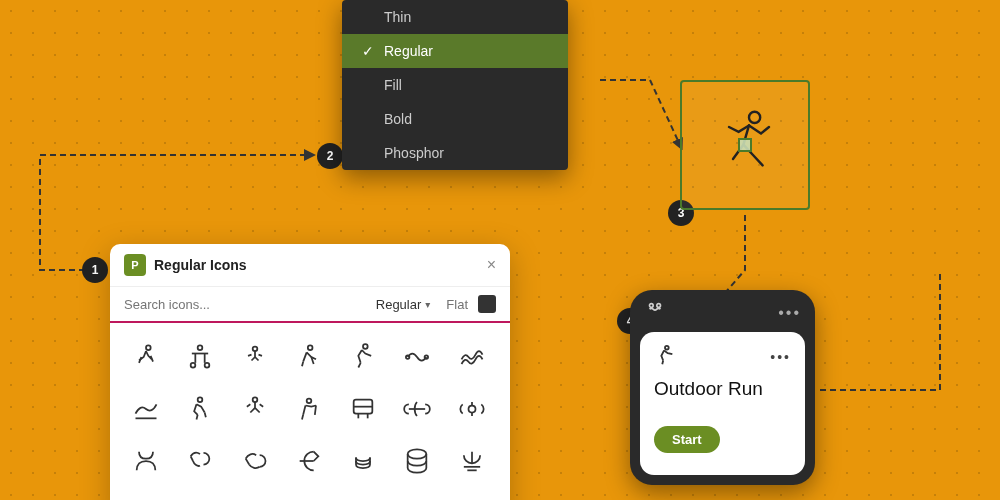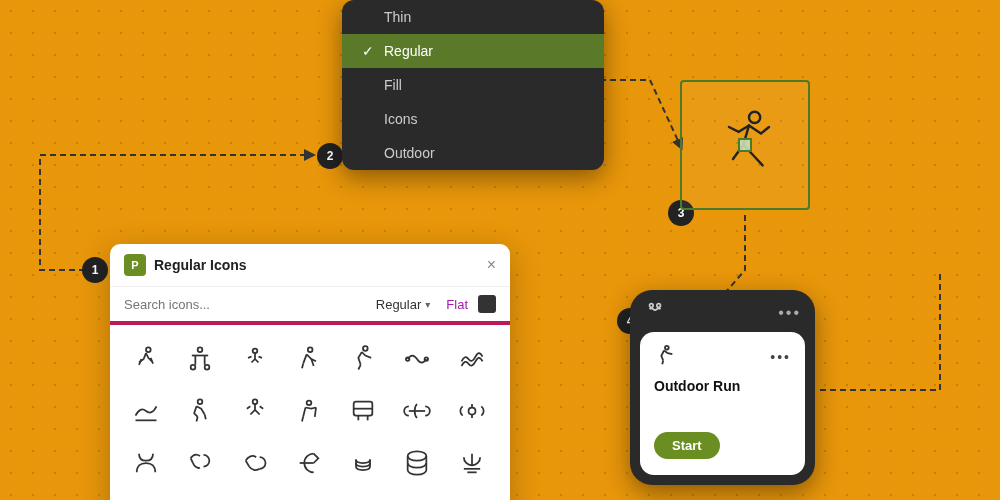--- a/index.html
+++ b/index.html
@@ -39,23 +39,23 @@
       height: 500px;
       pointer-events: none;
       z-index: 1;
     }
 
     
     .dropdown {
       position: absolute;
       top: 0;
       left: 342px;
-      width: 262px;
+      width: 226px;
       background: #2a2a2a;
-      border-radius: 12px;
+      border-radius: 4px;
       overflow: hidden;
       z-index: 20;
       box-shadow: 0 8px 24px rgba(0,0,0,0.4);
     }
 
     .dropdown-item {
       padding: 9px 20px;
       color: #ccc;
       font-size: 14px;
       display: flex;
@@ -121,21 +121,21 @@
       color: #888;
       cursor: pointer;
       line-height: 1;
     }
 
     .icon-panel-search {
       display: flex;
       align-items: center;
       gap: 10px;
       padding: 8px 14px;
-      border-bottom: 4px solid #be185d;
+      border-bottom: 2px solid #be185d;
     }
 
     .search-input {
       flex: 1;
       border: none;
       outline: none;
       font-size: 13px;
       color: #aaa;
     }
 
@@ -277,37 +277,36 @@
 
     .phone-run-icon svg {
       width: 22px;
       height: 22px;
       stroke: #333;
       stroke-width: 2;
       fill: none;
     }
 
     .phone-title {
-      font-size: 14px;
-      font-weight: 700;
+      font-size: 19px;
+      font-weight: 400;
       color: #111;
-      margin-bottom: 10px;
+      margin-bottom: 26px;
     }
 
     .start-btn {
       background: #6B8E23;
       color: #fff;
       border: none;
       border-radius: 20px;
       padding: 6px 18px;
       font-size: 13px;
       font-weight: 600;
       cursor: pointer;
       display: inline-block;
-      margin-top: 28px;
     }
   </style>
 </head>
 <body>
 
 <svg class="connectors" xmlns="http://www.w3.org/2000/svg">
   <defs>
     <marker id="arrow" markerWidth="6" markerHeight="6" refX="3" refY="3" orient="auto">
       <path d="M0,0 L6,3 L0,6 Z" fill="#333"></path>
     </marker>
@@ -348,25 +347,25 @@
   <div class="dropdown-item selected">
     <span class="check">✓</span>
     <span>Regular</span>
   </div>
   <div class="dropdown-item">
     <span class="check"></span>
     <span>Fill</span>
   </div>
   <div class="dropdown-item">
     <span class="check"></span>
-    <span>Icons</span>
+    <span>Bold</span>
   </div>
   <div class="dropdown-item">
     <span class="check"></span>
-    <span>Outdoor</span>
+    <span>Phosphor</span>
   </div>
 </div>
 
 <div class="preview-box">
   <div class="corner-tl"></div>
   <div class="corner-tr"></div>
   <div class="corner-bl"></div>
   <div class="corner-br"></div>
   <div class="preview-icon">
     
@@ -387,21 +386,21 @@
       <span>Regular Icons</span>
     </div>
     <span class="close-btn">×</span>
   </div>
   <div class="icon-panel-search">
     <input class="search-input" type="text" placeholder="Search icons..." style="">
     <div class="style-select">
       <span>Regular</span>
       <span class="chevron">▾</span>
     </div>
-    <span style="font-size:13px;color:#a21caf;margin-left:6px;">Flat</span>
+    <span style="font-size:13px;color:#737373;margin-left:6px;">Flat</span>
     <div class="flat-swatch"></div>
   </div>
 
   <div class="icon-grid">
 
     <div class="icon-cell">
       <svg viewBox="0 0 24 24">
           <circle cx="14" cy="4" r="2"></circle>
           <path d="M12 7l-2 5-4 3"></path>
           <path d="M12 7l2 4 3 3"></path>

